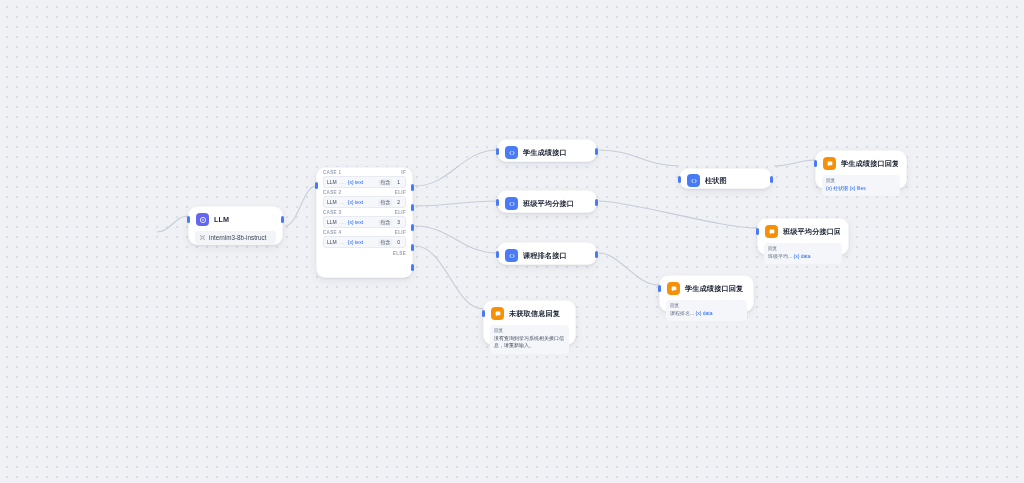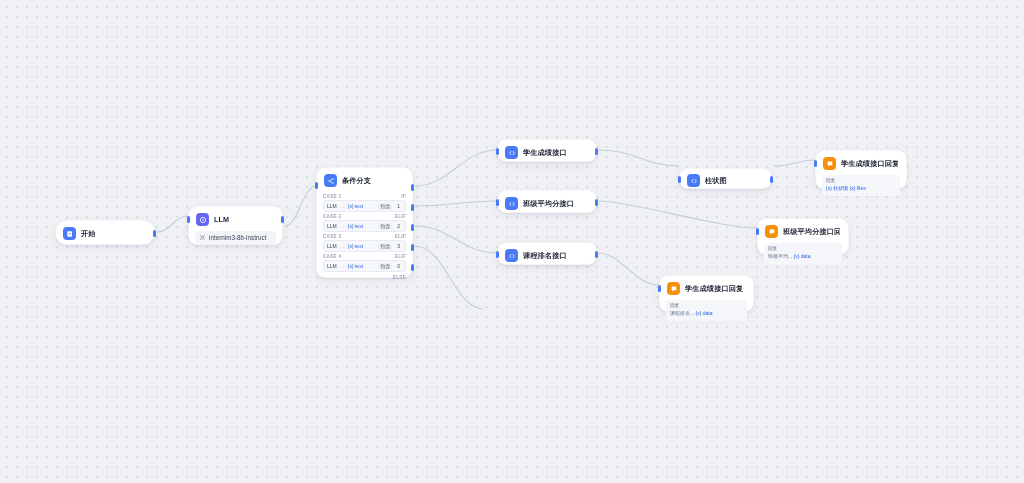--- a/index.html
+++ b/index.html
@@ -224,32 +224,20 @@
       <path d="M415,206 C 450,206 462,201 497,201"></path>
       <path d="M415,226 C 450,226 462,253 497,253"></path>
       <path d="M415,246 C 445,246 455,309 483,309"></path>
       <path d="M599,150 C 635,150 645,166 679,166"></path>
       <path d="M774,166 C 792,166 798,160 815,160"></path>
       <path d="M599,201 C 630,201 720,228 757,228"></path>
       <path d="M599,253 C 620,253 635,285 659,285"></path>
     </g>
   </svg>
 
-  <div class="node" id="node-start">
-    <div class="node-head">
-      <span class="node-icon ic-blue">
-        <svg width="8" height="8" viewBox="0 0 12 12">
-            <path d="M3 2h5a1 1 0 0 1 1 1v6a1 1 0 0 1-1 1H3a1 1 0 0 1-1-1V3a1 1 0 0 1 1-1z" fill="#ffffff"></path>
-            <path d="M4.5 4.5h3v1h-3z" fill="#4a7bf7"></path>
-          </svg>
-      </span>
-      <span class="node-title">开始</span>
-    </div>
-    <span class="port out" style="top:9px;"></span>
-  </div>
 
   <div class="node" id="node-llm">
     <div class="node-head">
       <span class="node-icon ic-violet">
         <svg width="8" height="8" viewBox="0 0 12 12">
             <circle cx="6" cy="6" r="4" fill="none" stroke="#ffffff" stroke-width="1.2"></circle>
             <circle cx="6" cy="6" r="1.2" fill="#ffffff"></circle>
           </svg>
       </span>
       <span class="node-title">LLM</span>
@@ -264,28 +252,20 @@
             <rect x="4.2" y="4.2" width="3.6" height="3.6" rx="0.8" fill="none" stroke="#7b8698" stroke-width="1"></rect>
           </svg>
       </span>
       <span class="model-name">internlm3-8b-instruct</span>
     </div>
     <span class="port in" style="top:9px;"></span>
     <span class="port out" style="top:9px;"></span>
   </div>
 
   <div class="node" id="node-cond">
-    <div class="node-head">
-      <span class="node-icon ic-cyan">
-        <svg width="8" height="8" viewBox="0 0 12 12">
-            <path d="M2 6h3l2-3h3M5 6l2 3h3" stroke="#ffffff" stroke-width="1.1" fill="none" stroke-linecap="round"></path>
-          </svg>
-      </span>
-      <span class="node-title">条件分支</span>
-    </div>
     <div class="case-list">
 
       <div>
         <div class="case-label-row">
           <span class="case-label">CASE 1</span>
           <span class="case-kw">IF</span>
         </div>
         <div class="case-cond">
           <span class="cond-var">LLM</span>
           <span class="cond-sep">…</span>
@@ -456,14 +436,29 @@
     <div class="reply-body">
       <div class="reply-label">回复</div>
       <div class="reply-text">
         <span class="chip-gray">课程排名...</span>
         <span class="chip">{x} data</span>
       </div>
     </div>
     <span class="port in" style="top:9px;"></span>
   </div>
 
+  <div class="node reply-node" id="node-reply-none">
+    <div class="node-head">
+      <span class="node-icon ic-orange">
+        <svg width="8" height="8" viewBox="0 0 12 12">
+            <path d="M2.5 3.2a1 1 0 0 1 1-1h5a1 1 0 0 1 1 1v3.6a1 1 0 0 1-1 1H5.2L3.2 9.4V7.8h-.7a1 1 0 0 1 0-.9z" fill="#ffffff"></path>
+          </svg>
+      </span>
+      <span class="node-title">未获取信息回复</span>
+    </div>
+    <div class="reply-body">
+      <div class="reply-label">回复</div>
+      <div class="reply-text">没有查询到学习系统相关接口信息，请重新输入。</div>
+    </div>
+    <span class="port in" style="top:9px;"></span>
+  </div>
 
 </div>
 
 </body></html>

